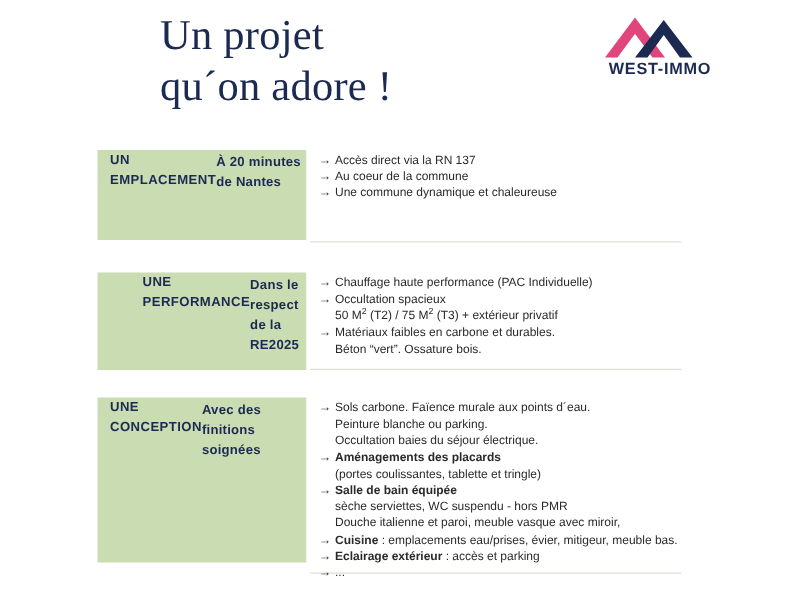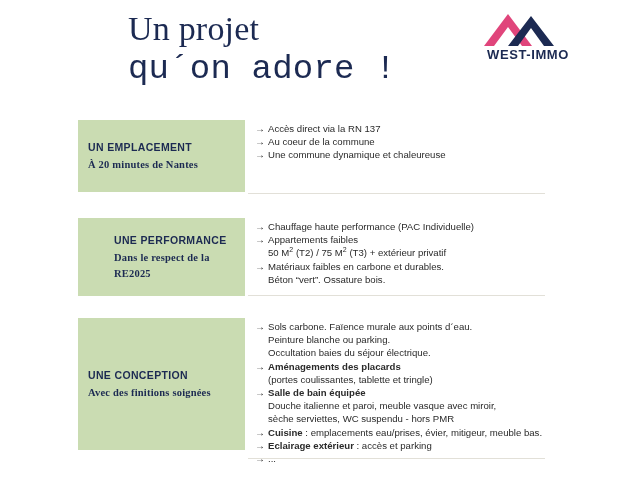--- a/index.html
+++ b/index.html
@@ -16,21 +16,21 @@
   .header{position:absolute;left:0;top:0;width:585px;height:110px;}
   .title{
     position:absolute;left:128px;top:8px;width:340px;
     font-family:"Liberation Serif", serif;
     color:#1c2a52;
     font-size:34px;line-height:41px;
     font-weight:400;
     letter-spacing:0.2px;
   }
   .title .l1{display:block;}
-  .title .l2{display:block;font-family:Liberation Mono, monospace;}
+  .title .l2{display:block;}
 
   
   .logo{position:absolute;left:476px;top:10px;width:104px;height:54px;}
   .logo svg{display:block;}
   .logo-text{
     position:absolute;left:0;top:37px;width:104px;
     text-align:center;
     color:#1c2a52;
     font-size:13px;
     font-weight:bold;
@@ -40,21 +40,21 @@
   
   .section{position:absolute;left:0;width:640px;}
   .sec1{top:120px;height:75px;}
   .sec2{top:218px;height:80px;}
   .sec3{top:318px;height:140px;}
 
   .tagbox{
     position:absolute;left:78px;
     width:167px;
     background:#cadcb2;
-    display:flex;flex-direction:column;justify-content:center;
+    display:flex;flex-direction:row;justify-content:center;
     box-sizing:border-box;
     padding-left:10px;
   }
   .sec1 .tagbox{top:0px;height:72px;}
   .sec2 .tagbox{top:0px;height:78px;padding-left:36px;}
   .sec3 .tagbox{top:0px;height:132px;}
 
   .tag-title{
     color:#1c2a52;
     font-size:10.5px;
@@ -62,21 +62,20 @@
     letter-spacing:0.35px;
     line-height:16px;
   }
   .tag-sub{
     color:#1c2a52;
     font-size:10.5px;
     font-weight:bold;
     letter-spacing:0.2px;
     line-height:16px;
     margin-top:2px;
-    font-family:Liberation Serif, serif;
   }
 
   .bullets{
     position:absolute;left:255px;top:2px;width:350px;
     color:#2a2a2a;
     font-size:9.6px;
     line-height:13.2px;
   }
   .blt{position:relative;padding-left:13px;margin-bottom:0px;}
   .blt .arrow{
@@ -146,21 +145,21 @@
       <div class="tag-title">UNE PERFORMANCE</div>
       <div class="tag-sub">Dans le respect de la RE2025</div>
     </div>
     <div class="bullets">
       <div class="blt">
         <span class="arrow">→</span>
         <span class="txt">Chauffage haute performance (PAC Individuelle)</span>
       </div>
       <div class="blt">
         <span class="arrow">→</span>
-        <span class="txt">Appartements faibles</span>
+        <span class="txt">Occultation spacieux</span>
         <span class="sub">50 M<sup>2</sup> (T2) / 75 M<sup>2</sup> (T3) + extérieur privatif</span>
       </div>
       <div class="blt">
         <span class="arrow">→</span>
         <span class="txt">Matériaux faibles en carbone et durables.</span>
         <span class="sub">Béton “vert”. Ossature bois.</span>
       </div>
     </div>
   </div>
 
@@ -180,22 +179,22 @@
 
       <div class="blt">
         <span class="arrow">→</span>
         <span class="txt b">Aménagements des placards</span>
         <span class="sub">(portes coulissantes, tablette et tringle)</span>
       </div>
 
       <div class="blt">
         <span class="arrow">→</span>
         <span class="txt b">Salle de bain équipée</span>
+        <span class="sub">sèche serviettes, WC suspendu - hors PMR</span>
         <span class="sub">Douche italienne et paroi, meuble vasque avec miroir,</span>
-        <span class="sub">sèche serviettes, WC suspendu - hors PMR</span>
       </div>
 
       <div class="blt">
         <span class="arrow">→</span>
         <span class="txt"><span class="b">Cuisine</span><span> : emplacements eau/prises, évier, mitigeur, meuble bas.</span></span>
       </div>
 
       <div class="blt">
         <span class="arrow">→</span>
         <span class="txt"><span class="b">Eclairage extérieur</span><span> : accès et parking</span></span>

